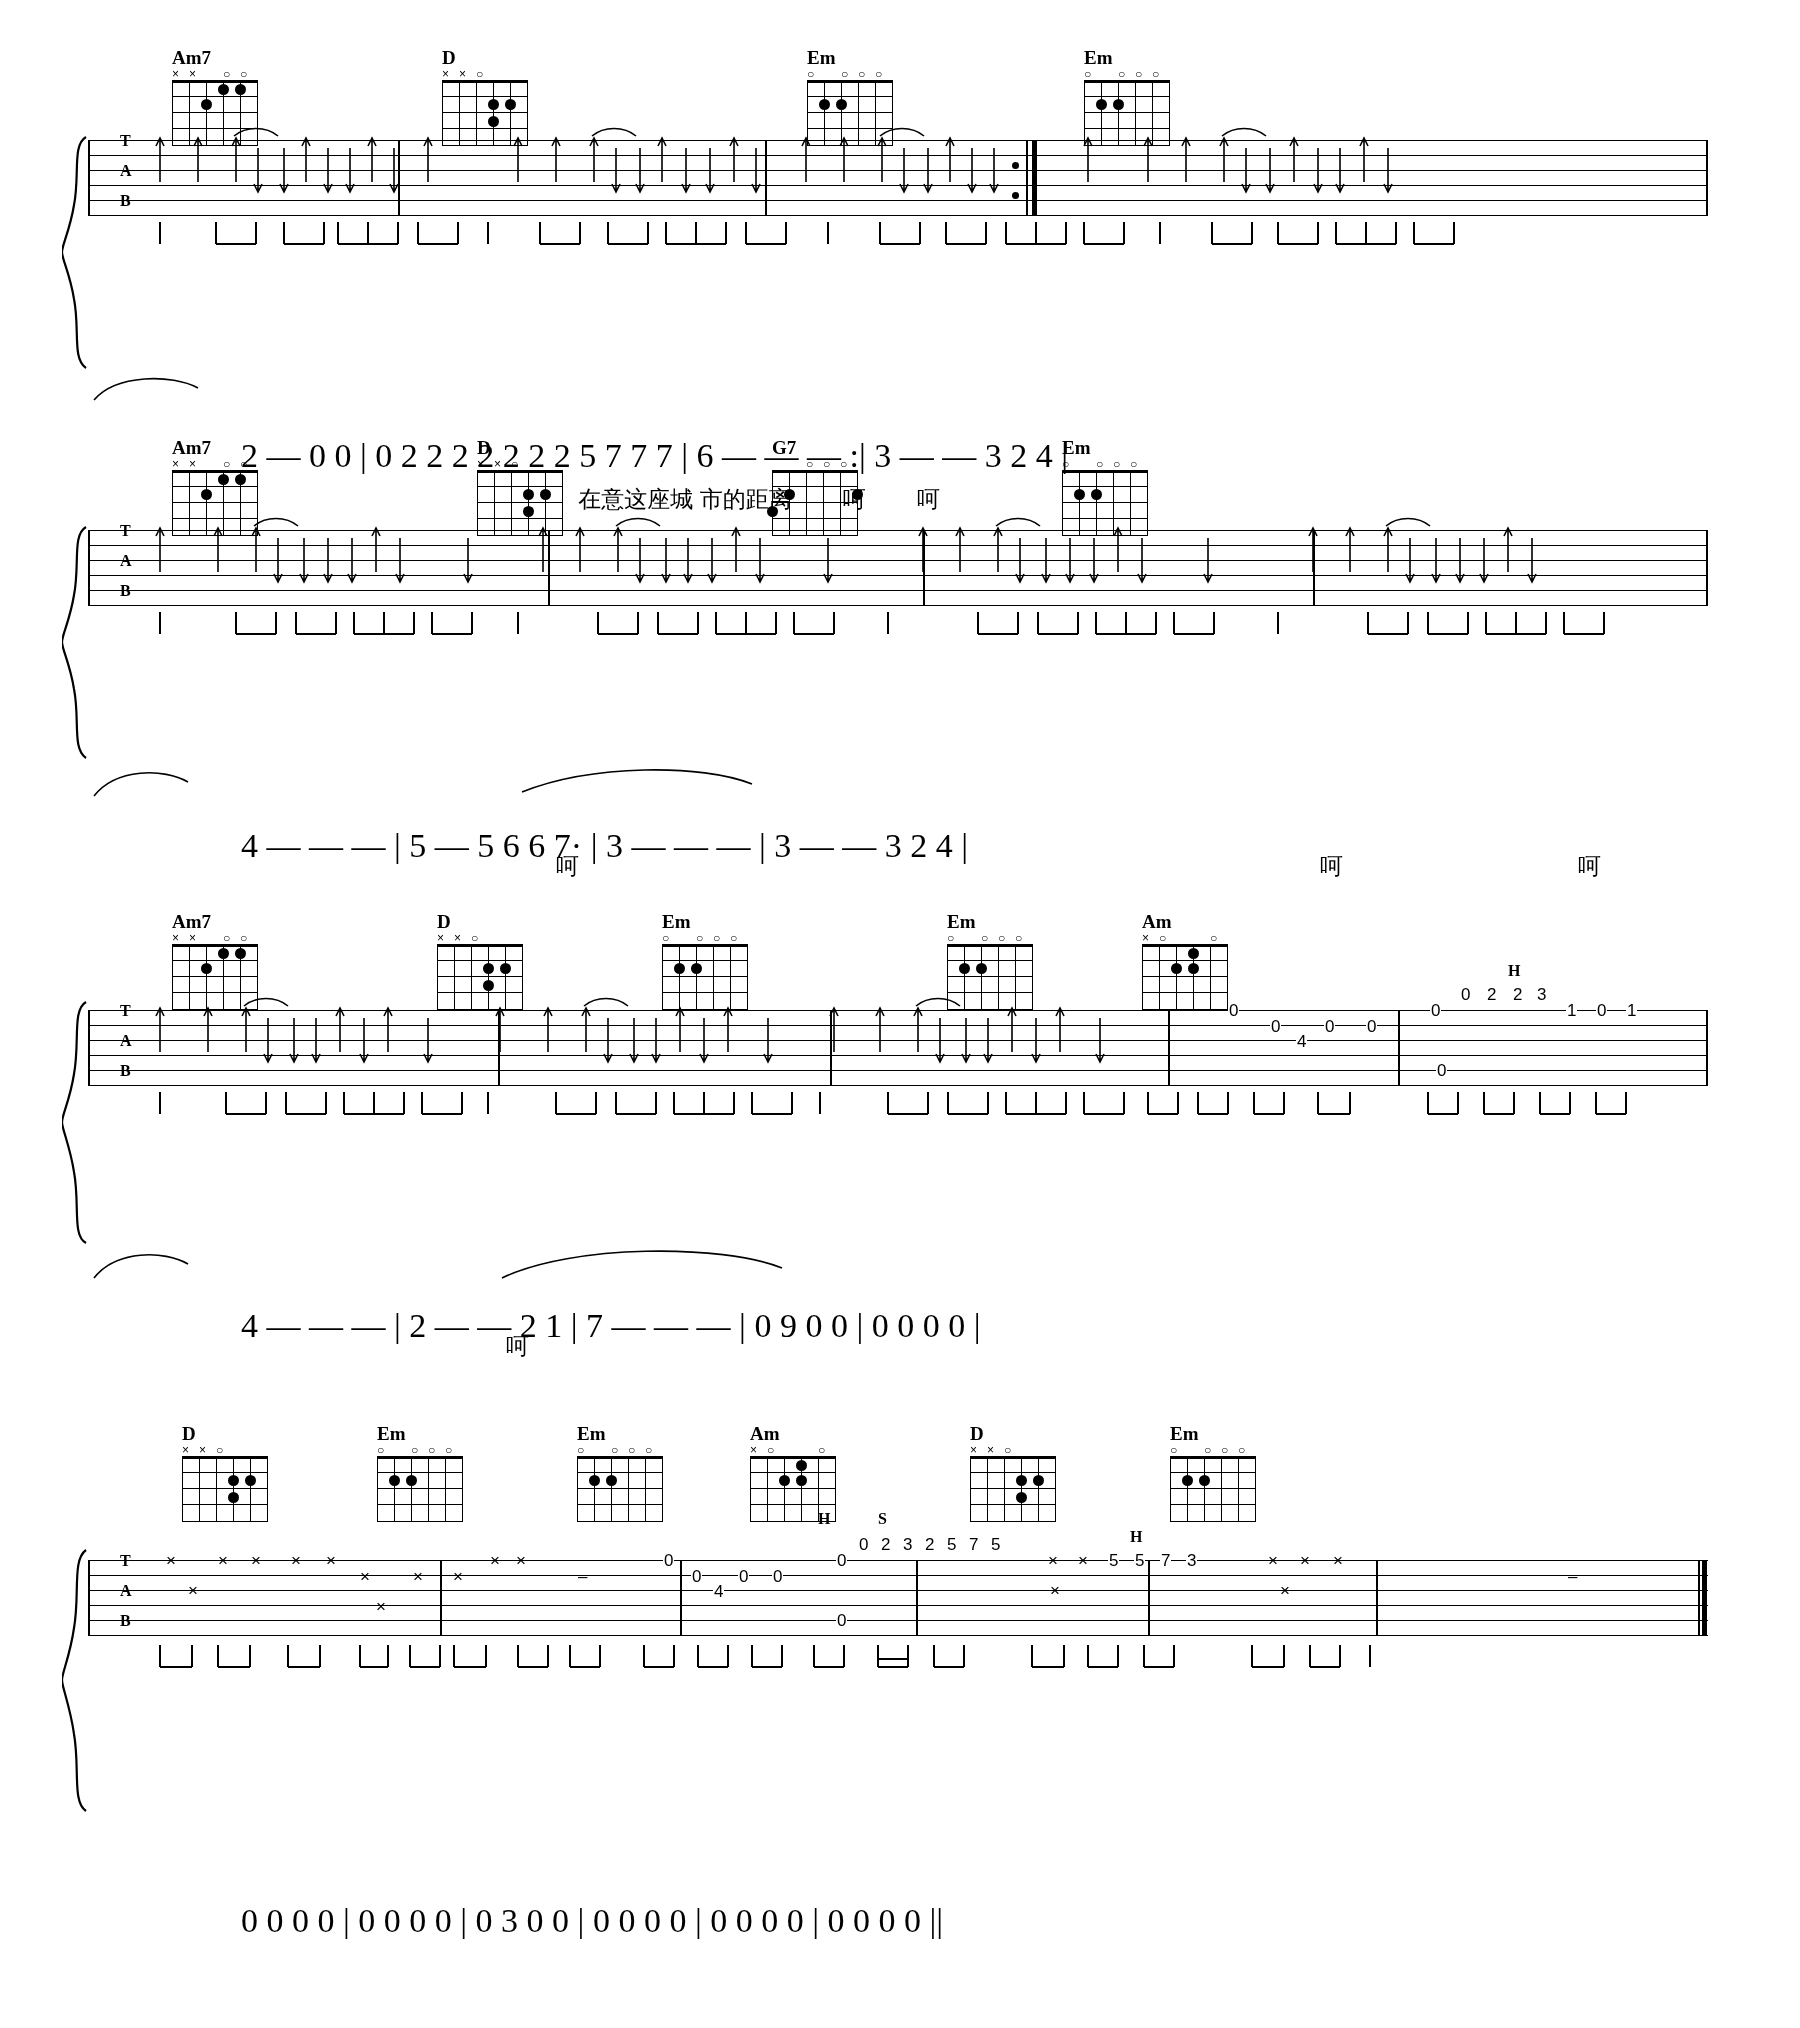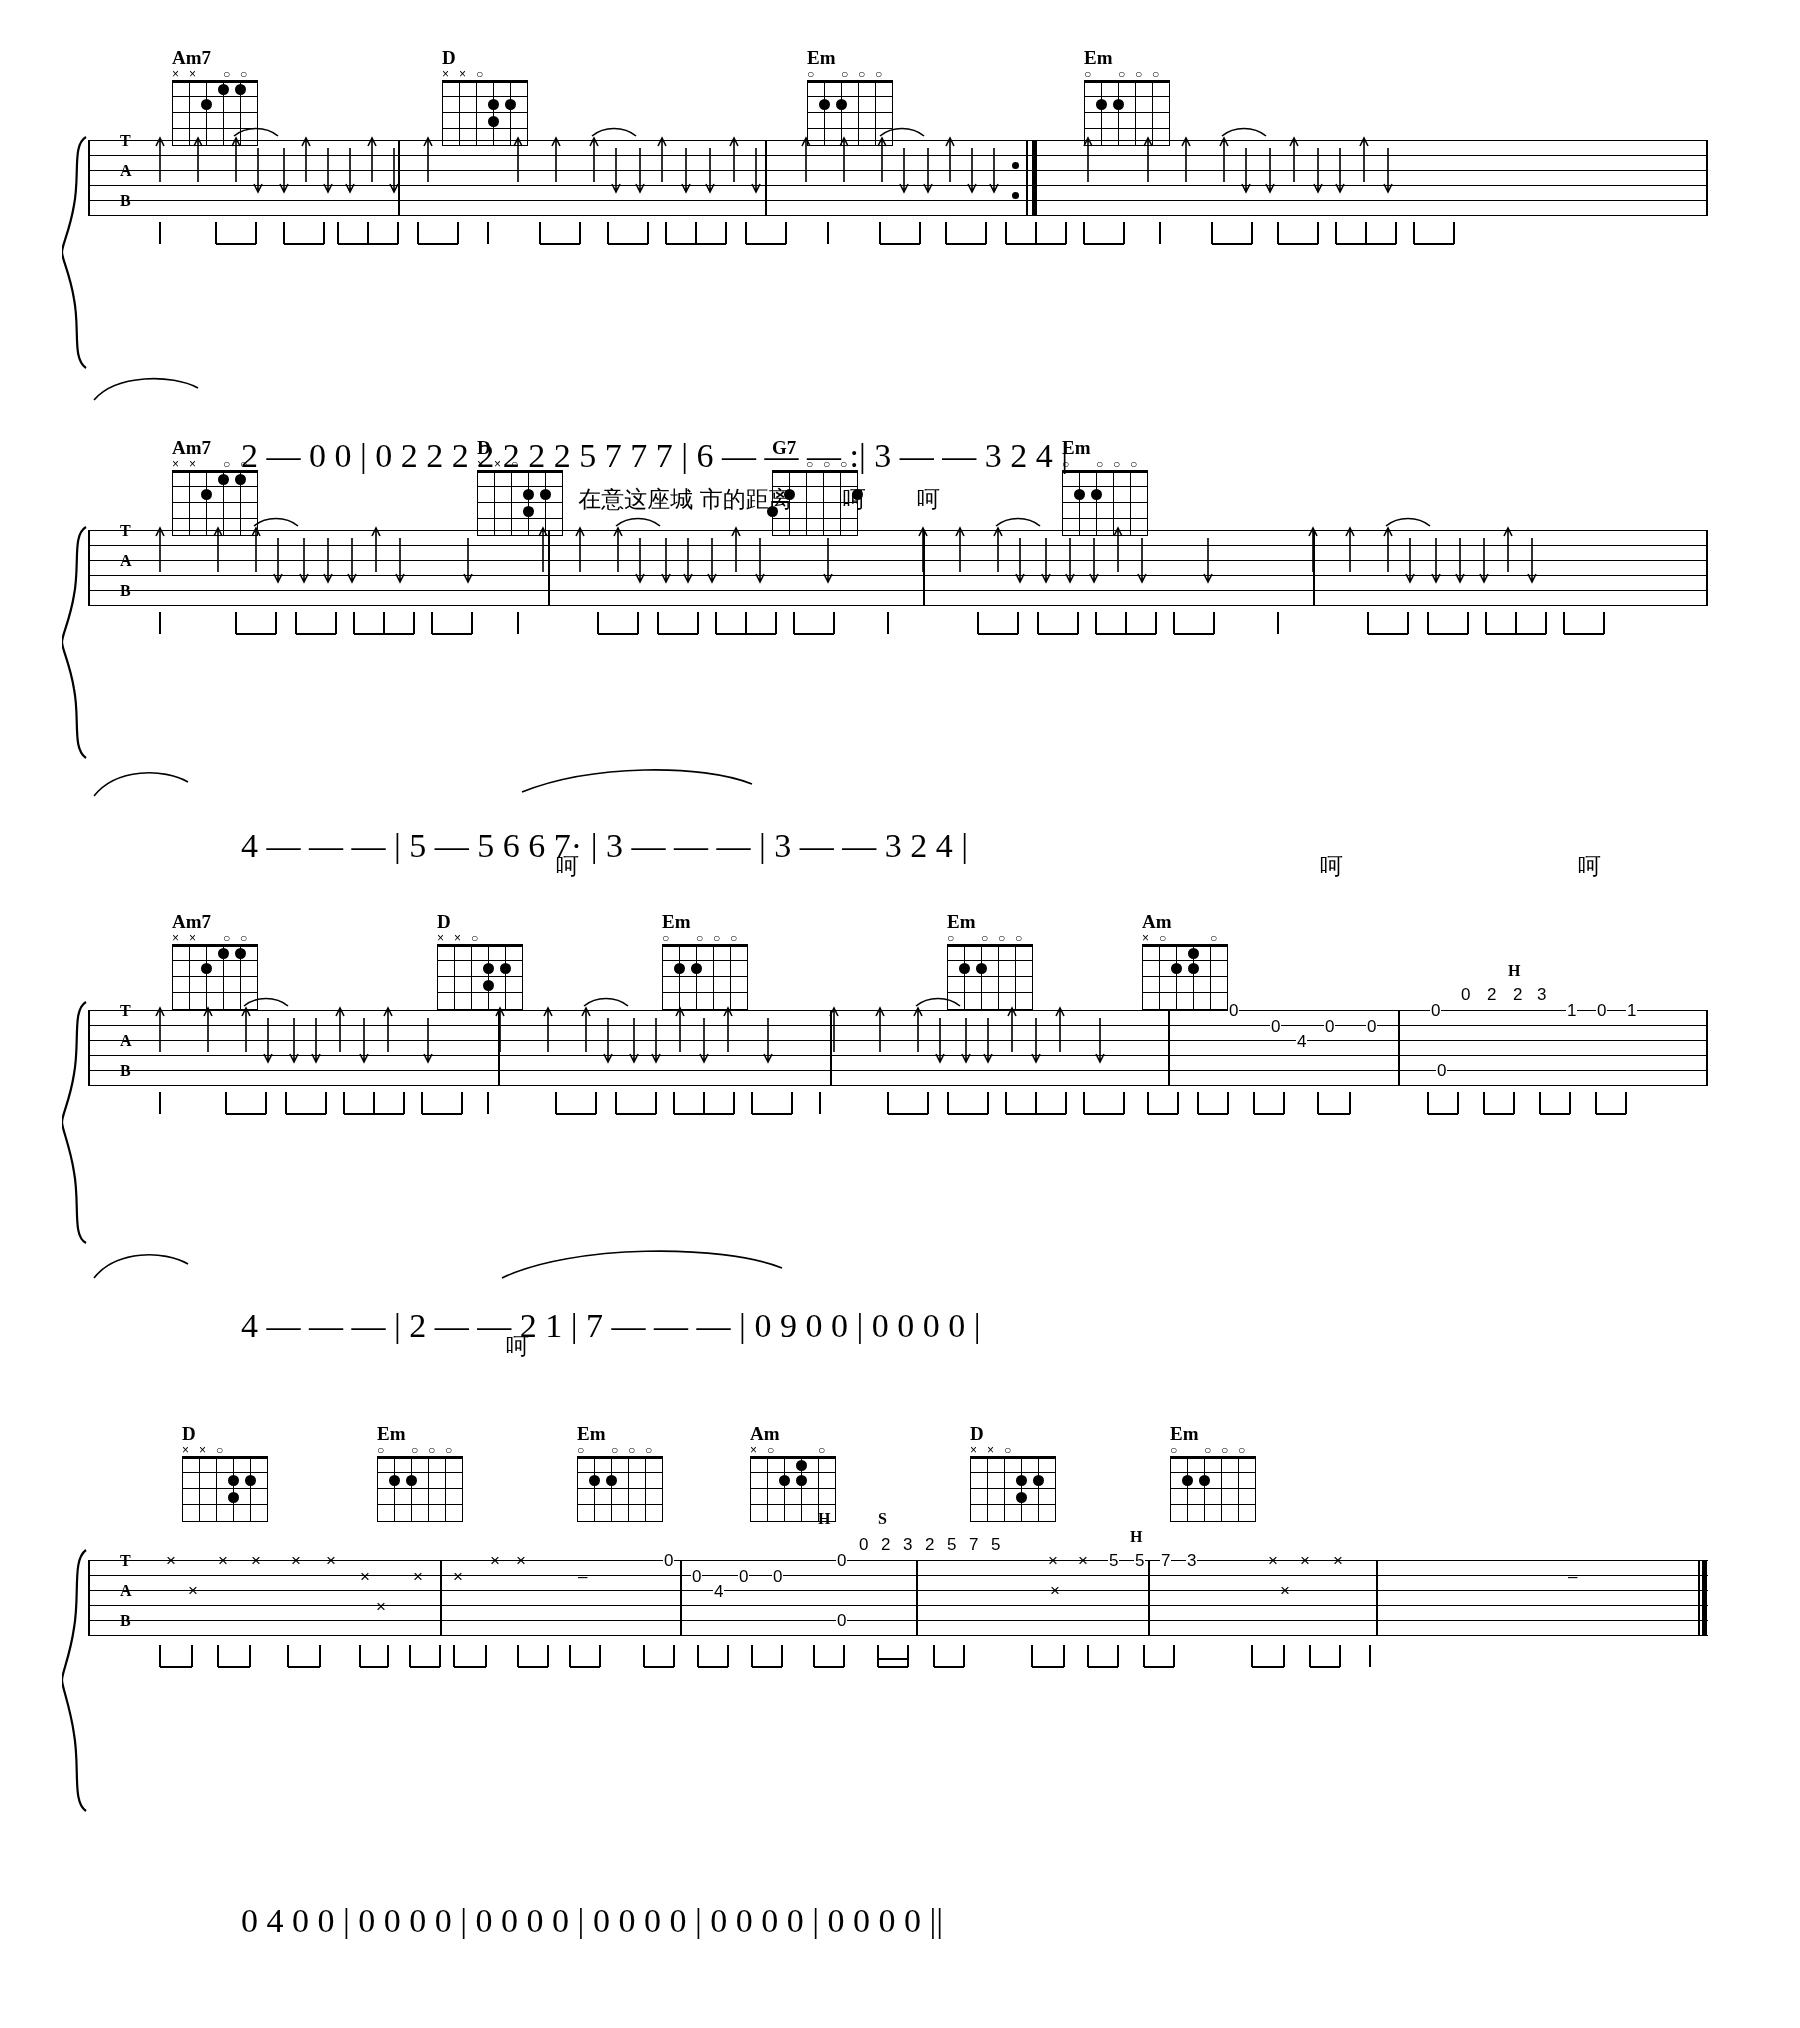--- a/index.html
+++ b/index.html
@@ -991,17 +991,17 @@
           <path d="M1000 0 L1000 22 M1000 22 L1030 22 M1030 22 L1030 0"></path>
           <path d="M1056 0 L1056 22 M1056 22 L1086 22 M1086 22 L1086 0"></path>
           <path d="M1164 0 L1164 22 M1164 22 L1196 22 M1196 22 L1196 0"></path>
           <path d="M1222 0 L1222 22 M1222 22 L1252 22 M1252 22 L1252 0"></path>
           <path d="M1282 0 L1282 22"></path>
         </g>
       </svg>
     </div>
 
     <div class="jianpu" style="left:190px;top:470px;">
-      <span>0 4 0 0 | 0 0 0 0 | 0 0 0 0 | 0 0 0 0 | 0 0 0 0 | 0 0 0 0 ||</span>
+      <span>0 0 0 0 | 0 0 0 0 | 0 3 0 0 | 0 0 0 0 | 0 0 0 0 | 0 0 0 0 ||</span>
     </div>
   </div>
 
 </div>
 
 </body></html>

